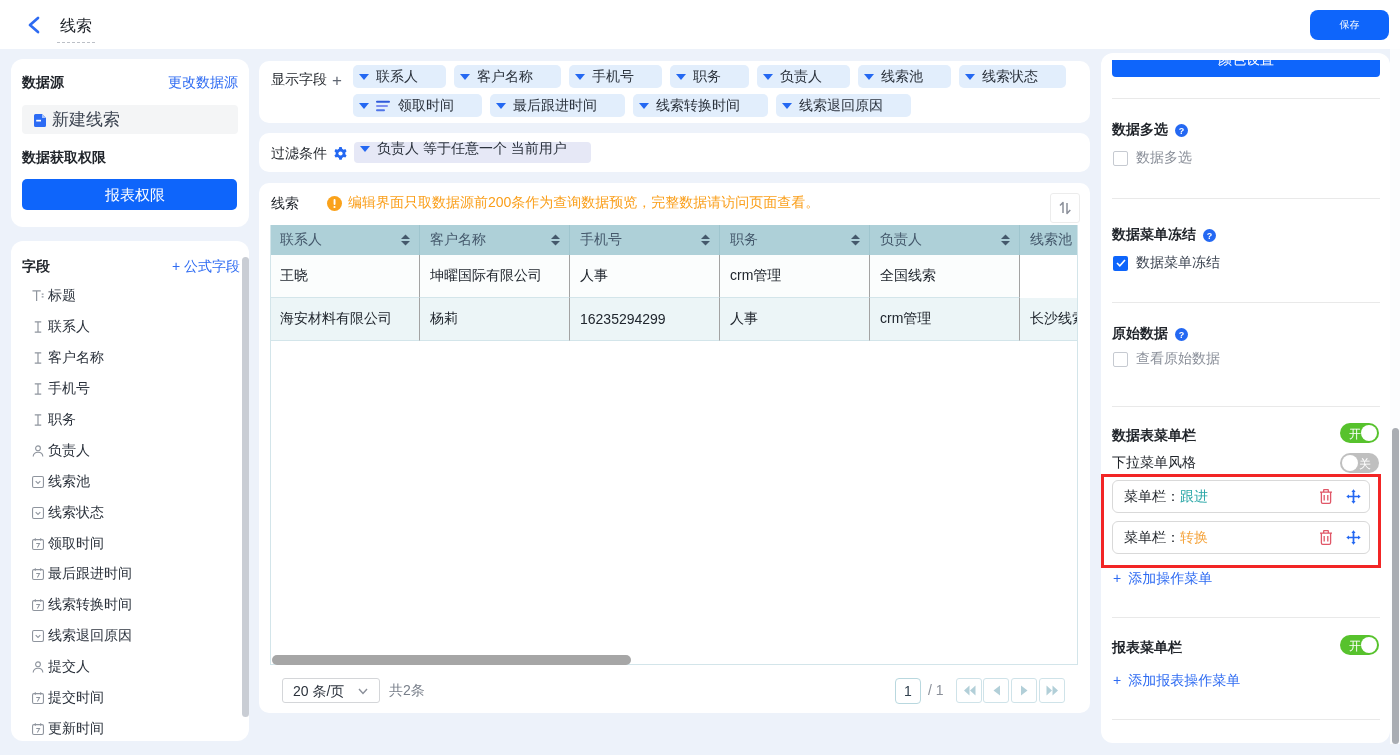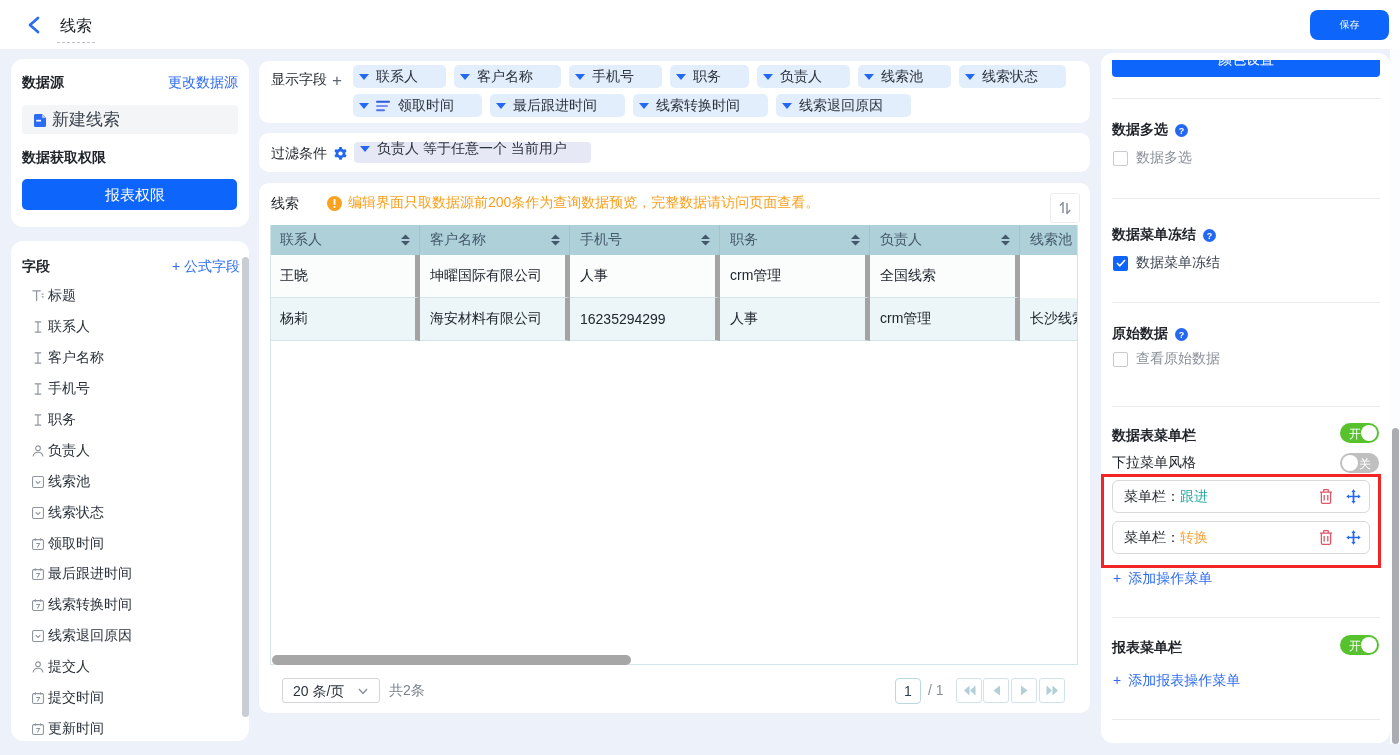--- a/index.html
+++ b/index.html
@@ -52,21 +52,21 @@
 #m3head { position:absolute; left:12px; top:12px; font-size:14px; color:#1f2329; }
 #warn { position:absolute; left:68px; top:11px; display:flex; align-items:center; font-size:14px; color:#fa9e19; }
 #warn svg { margin-right:6px; }
 #sortbtn { position:absolute; left:791px; top:10px; width:30px; height:30px; border:1px solid #ececec; border-radius:3px; display:flex; align-items:center; justify-content:center; }
 #tblwrap { position:absolute; left:11px; top:42px; width:808px; height:440px; border:1px solid #d3e5ea; border-top:none; overflow:hidden; background:#fff; }
 #tbl { position:absolute; left:-1px; top:-1px; width:902px; }
 .trh { display:flex; height:31px; background:#aed0d8; }
 .trh .th { width:150px; flex:none; border-right:1px solid #9fc5ce; display:flex; align-items:center; padding:0 8px 0 10px; font-size:14px; color:#44586b; }
 .trh .th span { flex:1; }
 .tr { display:flex; height:43px; }
-.tr .td { width:150px; flex:none; border-right:5px solid #a3a3a3; border-bottom:1px solid #d3e5ea; display:flex; align-items:center; padding-left:10px; font-size:14px; color:#20262e; }
+.tr .td { width:150px; flex:none; border-right:1px solid #a3a3a3; border-bottom:1px solid #d3e5ea; display:flex; align-items:center; padding-left:10px; font-size:14px; color:#20262e; }
 .r1 { background:#fbfdfd; }
 .r2 { background:#ecf5f7; }
 #hscroll { position:absolute; left:13px; top:472px; width:359px; height:10px; background:#a6a6a6; border-radius:5px; }
 #pager { position:absolute; left:0; top:482px; width:831px; height:48px; }
 #psel { position:absolute; left:23px; top:13px; width:98px; height:25px; border:1px solid #d4d6d9; border-radius:3px; font-size:14px; color:#2b323c; line-height:24px; padding-left:10px; }
 #psel svg { position:absolute; right:11px; top:9px; }
 #ptotal { position:absolute; left:130px; top:17px; font-size:14px; color:#787f8a; }
 #pnum { position:absolute; left:636px; top:13px; width:26px; height:26px; border:1px solid #b9d8df; border-radius:4px; text-align:center; line-height:25px; font-size:14px; color:#31404e; }
 #pslash { position:absolute; left:669px; top:17px; font-size:14px; color:#8a8f99; }
 .pbtn { position:absolute; top:13px; width:26px; height:25px; border:1px solid #cfe3e9; border-radius:3px; display:flex; align-items:center; justify-content:center; }
@@ -347,22 +347,22 @@
           </div>
         </div>
       <div class="tr" id="row1">
           <div class="td r1">王晓</div>
           <div class="td r1">坤曜国际有限公司</div>
           <div class="td r1">人事</div>
           <div class="td r1">crm管理</div>
           <div class="td r1">全国线索</div>
         </div>
       <div class="tr" id="row2">
+          <div class="td r2">海安材料有限公司</div>
           <div class="td r2">杨莉</div>
-          <div class="td r2">海安材料有限公司</div>
           <div class="td r2">16235294299</div>
           <div class="td r2">人事</div>
           <div class="td r2">crm管理</div>
           <div class="td r2">长沙线索</div>
         </div>
     </div>
   </div>
   <div id="hscroll"></div>
   <div id="pager">
     <div id="psel">20 条/页<svg width="10" height="7" viewBox="0 0 10 7">

